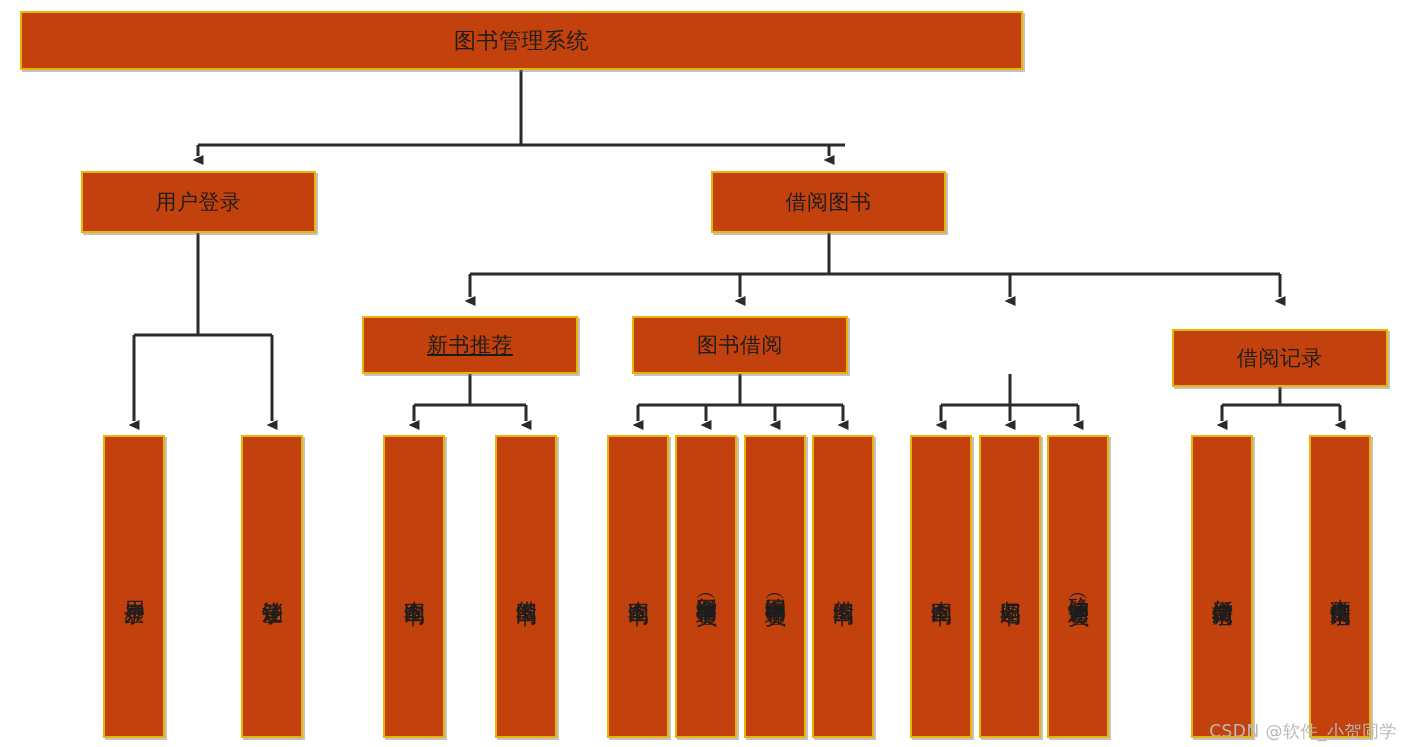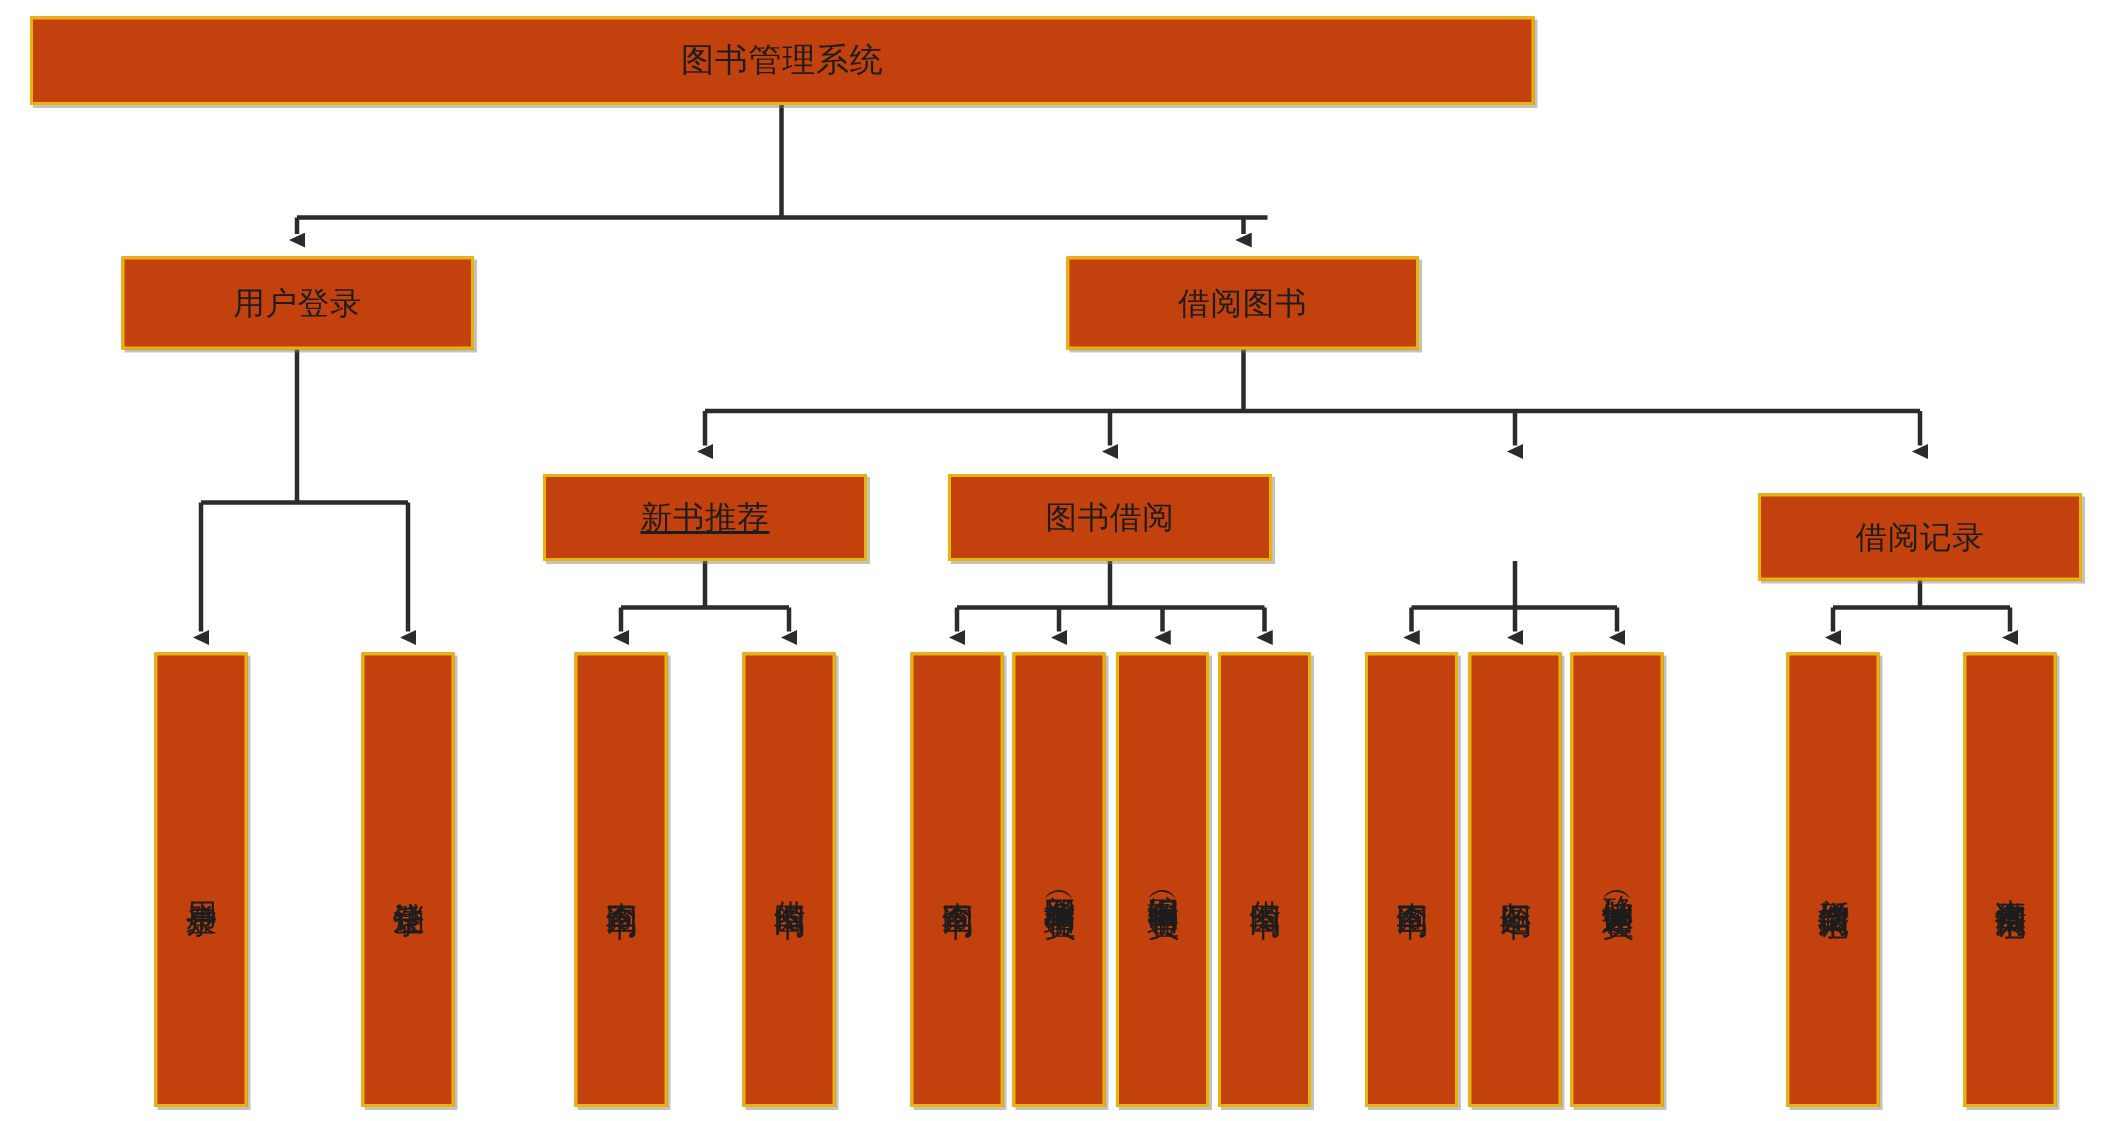--- a/index.html
+++ b/index.html
@@ -188,14 +188,15 @@
     <span class="node-label">确认归还（管理员）</span>
   </div>
 
   <div class="node vertical" style="left:1191px; top:435px; width:62px; height:303px;">
     <span class="node-label">新增借阅记录</span>
   </div>
   <div class="node vertical" style="left:1309px; top:435px; width:62px; height:303px;">
     <span class="node-label">查询借阅记录</span>
   </div>
 
+  <div id="watermark">CSDN @软件_小贺同学</div>
 
 </div>
 
 </body></html>

